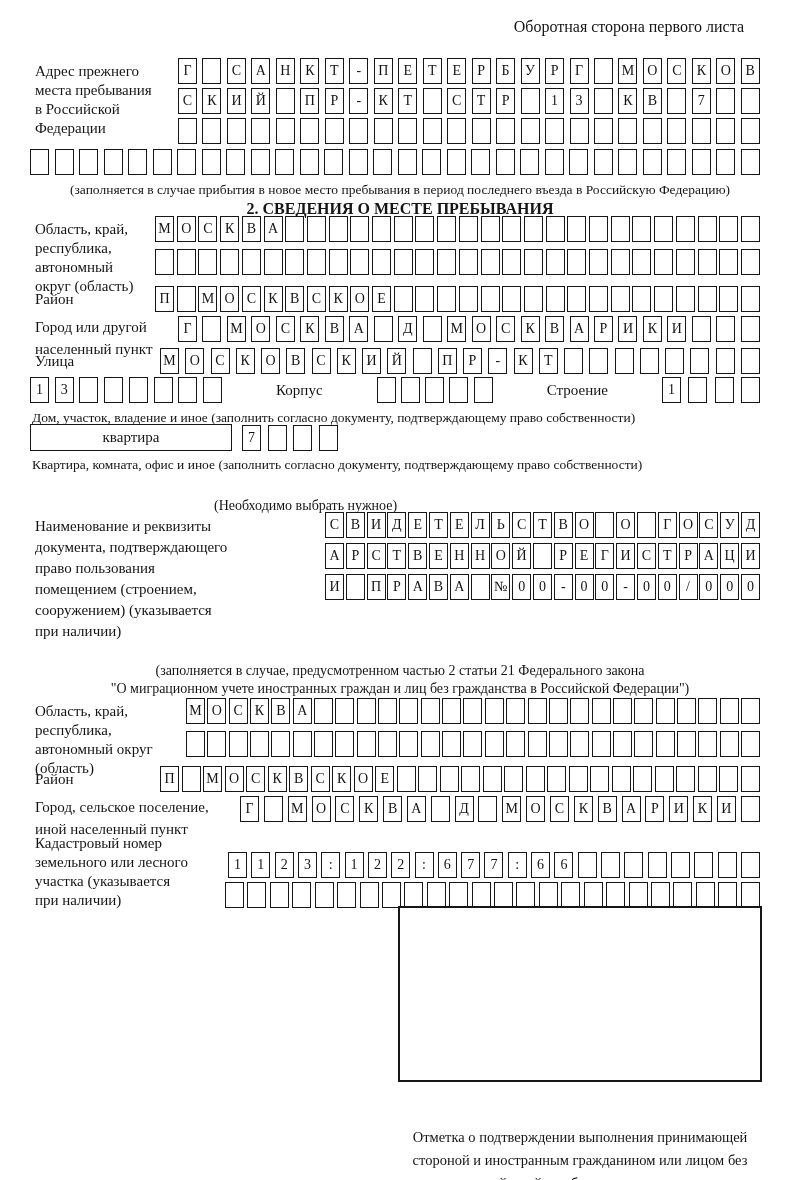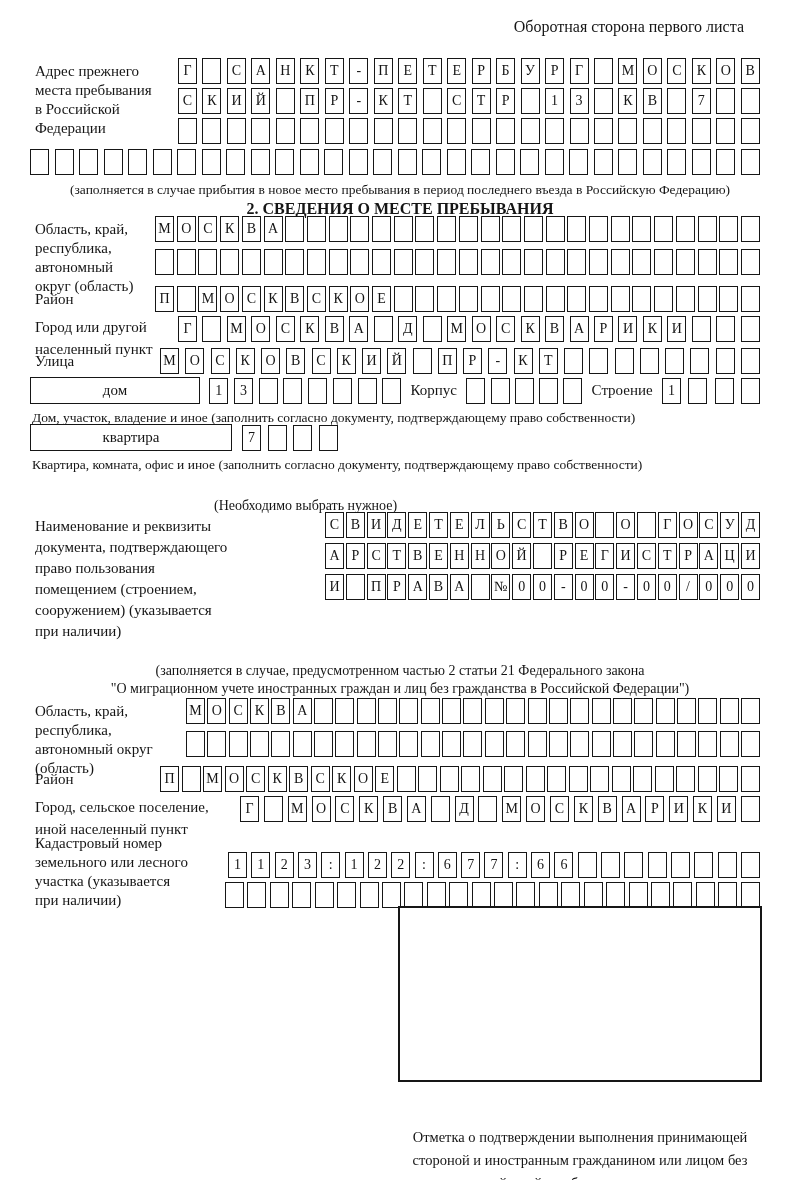--- a/index.html
+++ b/index.html
@@ -302,21 +302,20 @@
       <span class="cell"></span>
       <span class="cell"></span>
       <span class="cell"></span>
       <span class="cell"></span>
       <span class="cell"></span>
       <span class="cell"></span>
       <span class="cell"></span>
     </div>
 
   <div class="abs" style="top:377px;left:30px;width:730px;display:flex;justify-content:space-between;align-items:center;">
-    <div class="widebox" style="width:168px;">дом</div>
     <div class="cellrow" style="width:192px;">
         <span class="cell">1</span>
         <span class="cell">3</span>
         <span class="cell"></span>
         <span class="cell"></span>
         <span class="cell"></span>
         <span class="cell"></span>
         <span class="cell"></span>
         <span class="cell"></span>
       </div>

